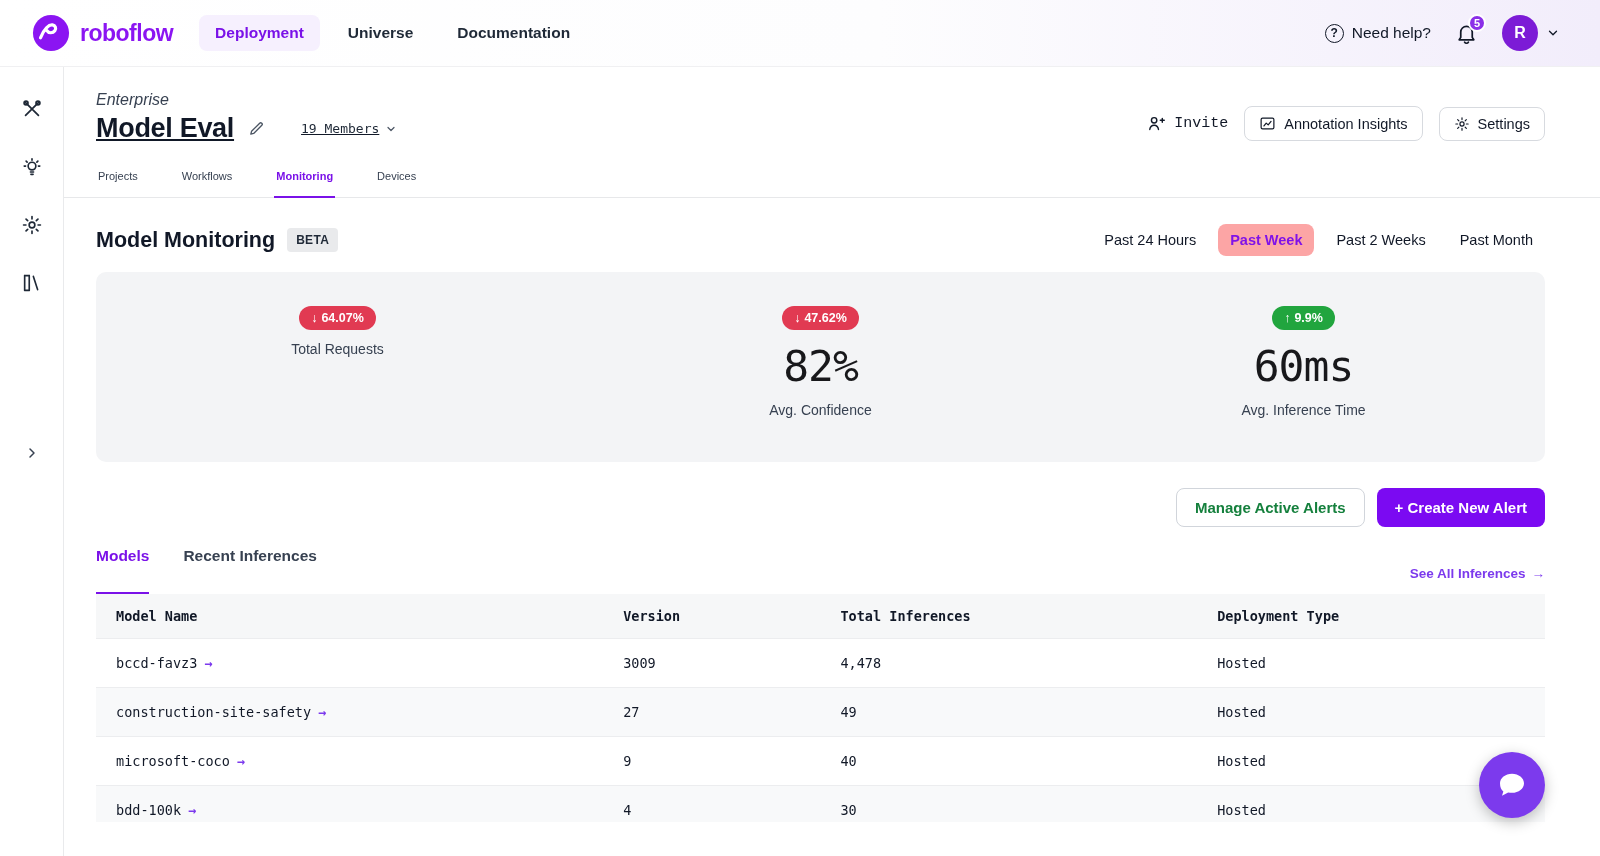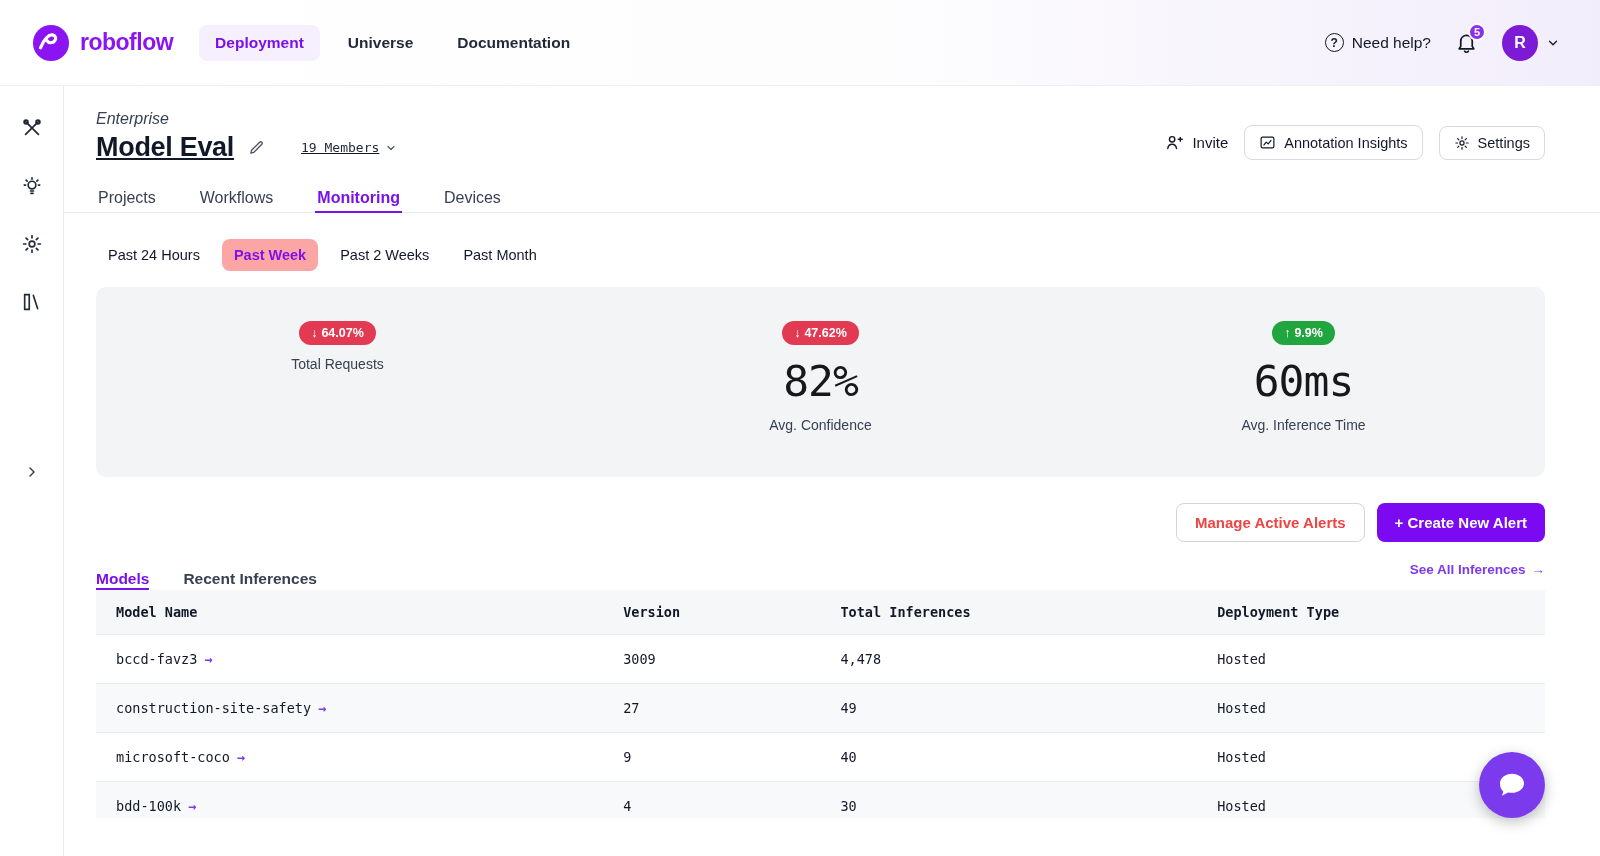--- a/index.html
+++ b/index.html
@@ -1,20 +1,20 @@
 <!DOCTYPE html>
 <html><head>
 <meta charset="utf-8">
 <style>
   * { box-sizing: border-box; margin: 0; padding: 0; }
   html,body { width:1600px; height:856px; overflow:hidden; background:#fff;
     font-family:"Liberation Sans", sans-serif; color:#111827; }
 
   
-  .navbar { height:86px; display:flex; align-items:center; padding:0 40px 0 32px;
+  .navbar { height:67px; display:flex; align-items:center; padding:0 40px 0 32px;
     background:linear-gradient(90deg,#ffffff 0%,#fdfdfe 55%,#f2edfb 100%);
     border-bottom:1px solid #f0f0f2;justify-content:center; }
   .logo { display:flex; align-items:center; gap:10px; cursor:pointer; }
   .logo-text { font-size:23px; font-weight:800; letter-spacing:-0.5px; color:#8B15F2; }
   .nav-links { display:flex; align-items:center; gap:12px; margin-left:26px; }
   .nav-link { font-size:15.5px; font-weight:600; color:#1F2937; padding:9px 16px;
     border-radius:8px; text-decoration:none; cursor:pointer; }
   .nav-link.active { color:#7A11E8; background:#F6F0FE; }
   .nav-right { margin-left:auto; display:flex; align-items:center; gap:24px; }
   .need-help { display:flex; align-items:center; gap:8px; font-size:15.5px; color:#111827; cursor:pointer; }
@@ -39,27 +39,27 @@
 
   
   .ws-header { display:flex; justify-content:space-between; padding:24px 55px 0 32px; }
   .plan-label { font-size:16px; color:#374151;font-style:italic; }
   .title-row { display:flex; align-items:center; gap:14px; margin-top:4px;text-decoration:underline; }
   .ws-title { font-size:27px; font-weight:700; color:#111827; letter-spacing:-0.3px; }
   .members { display:flex; align-items:center; gap:6px; margin-left:22px;
     font-family:"DejaVu Sans Mono", monospace; font-size:13px; color:#1F2937; cursor:pointer; }
   .ws-actions { display:flex; align-items:center; gap:16px; margin-top:12px; }
   .invite { display:flex; align-items:center; gap:8px; font-size:15px; font-weight:500;
-    color:#111827; cursor:pointer; }
+    color:#111827; cursor:pointer;font-family:Liberation Mono, monospace; }
   .btn-outline { display:flex; align-items:center; gap:8px; border:1px solid #D7DADF;
     border-radius:8px; background:#fff; padding:8px 14px; font-size:14.5px; font-weight:500;
     color:#111827; cursor:pointer; }
 
   .ws-tabs { display:flex; gap:40px; padding:0 32px; margin-top:16px; border-bottom:1px solid #E7E8EA; }
-  .ws-tab { font-size:16px; font-weight:500; color:#374151; padding:10px 2px 4px;
+  .ws-tab { font-size:11px; font-weight:500; color:#374151; padding:10px 2px 14px;
     cursor:pointer; margin-bottom:-1px; }
   .ws-tab.active { color:#7A11E8; font-weight:600; border-bottom:2px solid #7A11E8; }
 
   
   .content { flex:1; padding:26px 55px 0 32px; overflow:hidden; }
   .mon-header { display:flex; align-items:center; justify-content:space-between; }
   .mon-title-row { display:flex; align-items:center; gap:12px; }
   .mon-title { font-size:21.5px; font-weight:700; color:#111827; }
   .beta-badge { background:#E9EAEC; border-radius:4px; padding:5px 9px; font-size:12px;
     font-weight:600; color:#1F2937; letter-spacing:0.3px; }
@@ -74,27 +74,27 @@
   .pill { display:inline-flex; align-items:center; gap:4px; color:#fff; font-size:12.5px;
     font-weight:700; padding:5px 12px; border-radius:999px; }
   .pill.down { background:#E13A52; }
   .pill.up { background:#21A53E; }
   .stat-value { font-family:"DejaVu Sans Mono", monospace; font-size:43px; font-weight:500;
     color:#18181B; letter-spacing:-1px; }
   .stat-label { font-size:14px; color:#374151; }
 
   .alerts-row { display:flex; justify-content:flex-end; gap:12px; margin-top:26px; }
   .btn-manage { border:1px solid #D1D5DB; border-radius:8px; background:#fff;
-    padding:10px 18px; font-size:15px; font-weight:600; color:#ef4444; cursor:pointer; }
+    padding:10px 18px; font-size:15px; font-weight:600; color:#15803d; cursor:pointer; }
   .btn-create { border:none; border-radius:8px; background:#7B0AF2; color:#fff;
     padding:10px 18px; font-size:15px; font-weight:600; cursor:pointer; }
 
   .table-tabs-row { display:flex; align-items:flex-end; justify-content:space-between; margin-top:20px; }
   .table-tabs { display:flex; gap:34px; }
-  .ttab { font-size:15.5px; font-weight:600; color:#374151; padding-bottom:0; cursor:pointer; }
+  .ttab { font-size:15.5px; font-weight:600; color:#374151; padding-bottom:27px; cursor:pointer; }
   .ttab.active { color:#7A11E8; border-bottom:2px solid #7A11E8; }
   .see-all { display:flex; align-items:center; gap:6px; color:#7C3AED; font-size:13.5px;
     font-weight:700; padding-bottom:13px; cursor:pointer; }
 
   .table-wrap { height:228px; overflow:hidden; }
   table { width:100%; border-collapse:collapse; font-family:"DejaVu Sans Mono", monospace;
     font-size:13.5px; color:#111827; table-layout:fixed; }
   col.c1{width:35%;} col.c2{width:15%;} col.c3{width:26%;} col.c4{width:24%;}
   thead th { text-align:left; background:#F6F7F8; padding:14px 20px; font-weight:700; }
   tbody td { padding:16px 20px; border-top:1px solid #ECEDEF; }
@@ -227,20 +227,24 @@
 
     <div class="ws-tabs">
         <div class="ws-tab">Projects</div>
         <div class="ws-tab">Workflows</div>
         <div class="ws-tab active">Monitoring</div>
         <div class="ws-tab">Devices</div>
       </div>
 
     <div class="content">
       <div class="mon-header">
+        <div class="mon-title-row">
+          <span class="mon-title">Model Monitoring</span>
+          <span class="beta-badge">BETA</span>
+        </div>
         <div class="ranges">
             <div class="range">Past 24 Hours</div>
             <div class="range active">Past Week</div>
             <div class="range">Past 2 Weeks</div>
             <div class="range">Past Month</div>
           </div>
       </div>
 
       <div class="stats">
         <div class="stat">

